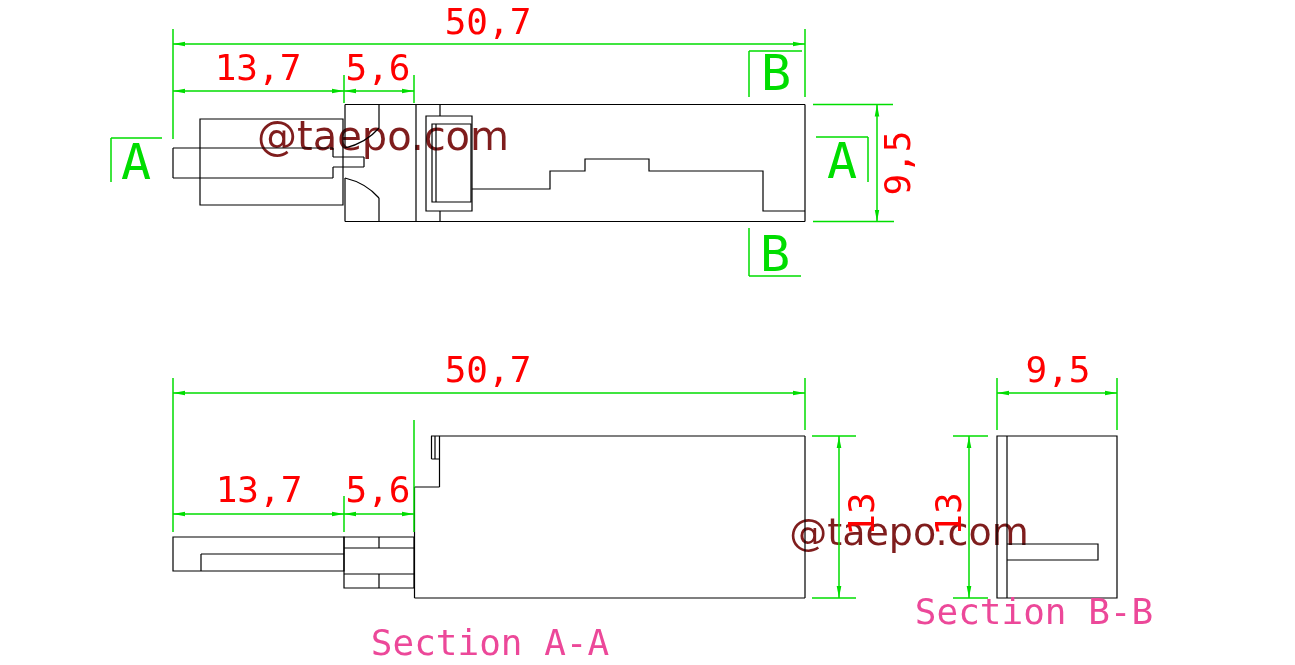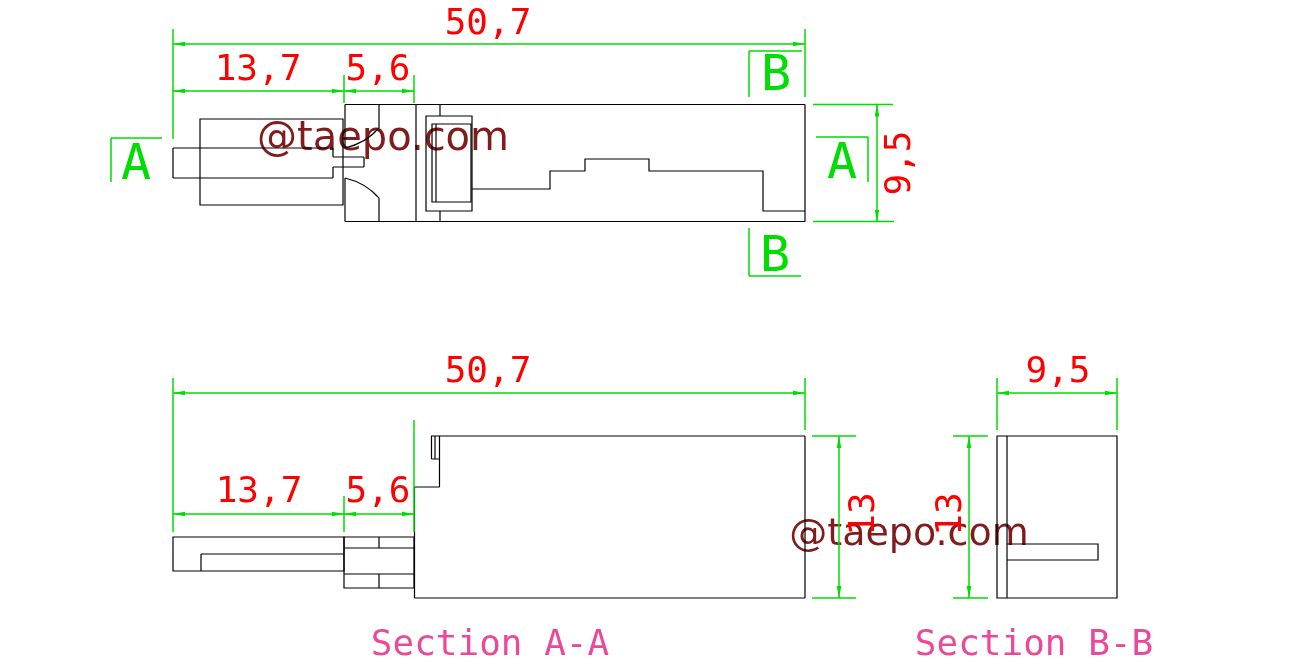--- a/index.html
+++ b/index.html
@@ -132,15 +132,15 @@
 
   <div class="txt dim-text" style="left:1058px;top:370px;">9,5</div>
   <div class="txt dim-text rot" style="left:949px;top:514px;">13</div>
 
   <div class="txt marker-letter" style="left:136px;top:162px;">A</div>
   <div class="txt marker-letter" style="left:842px;top:161px;">A</div>
   <div class="txt marker-letter" style="left:776px;top:73px;">B</div>
   <div class="txt marker-letter" style="left:775px;top:254px;">B</div>
 
   <div class="txt sec-label" style="left:490px;top:643px;">Section A-A</div>
-  <div class="txt sec-label" style="left:1034px;top:643px;">Section B-B</div>
+  <div class="txt sec-label" style="left:1034px;top:612px;">Section B-B</div>
 
 </div>
 
 </body></html>

